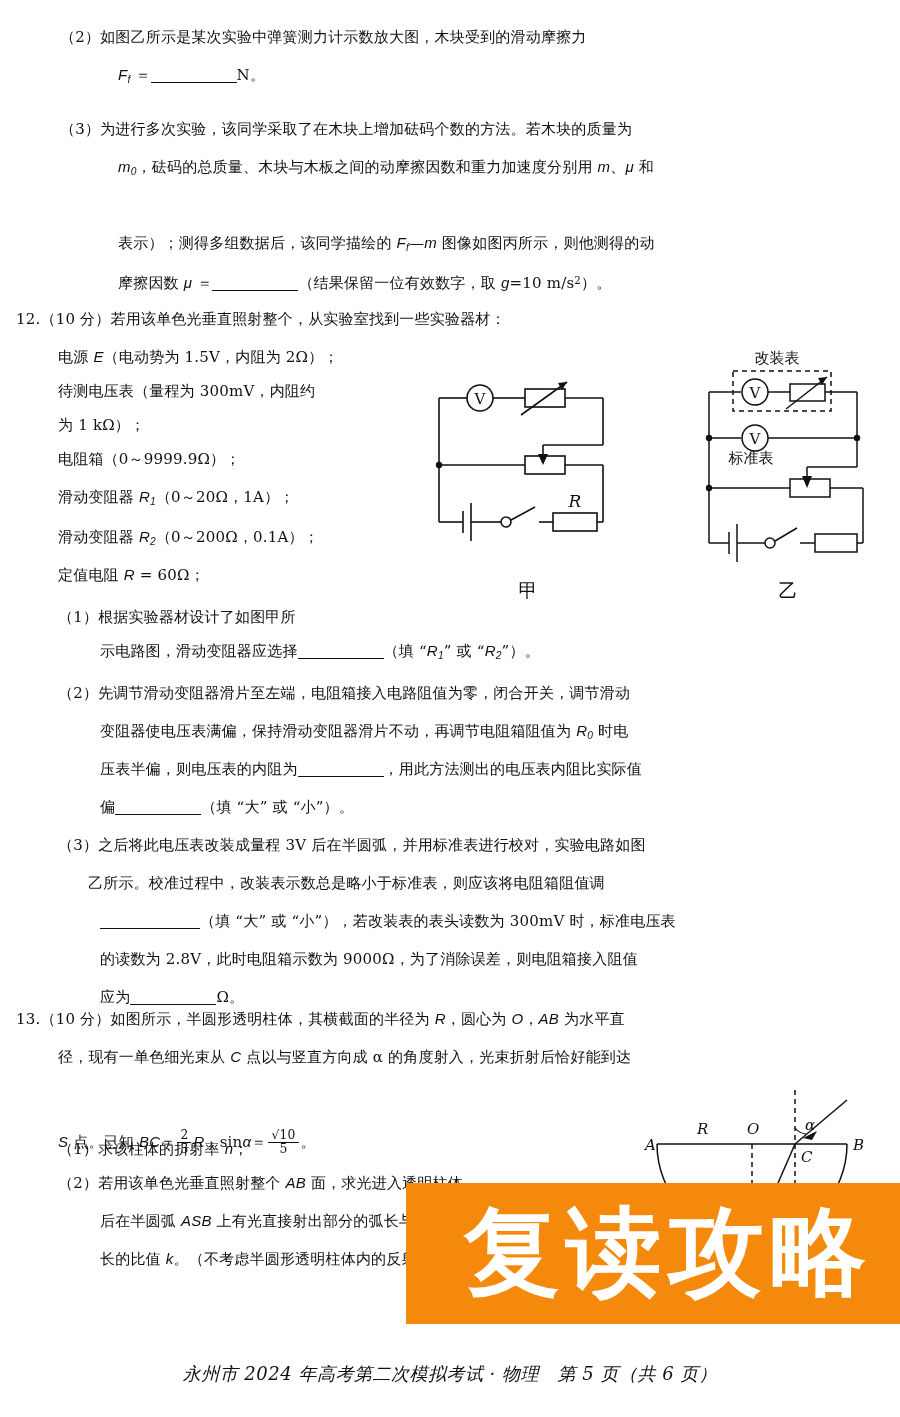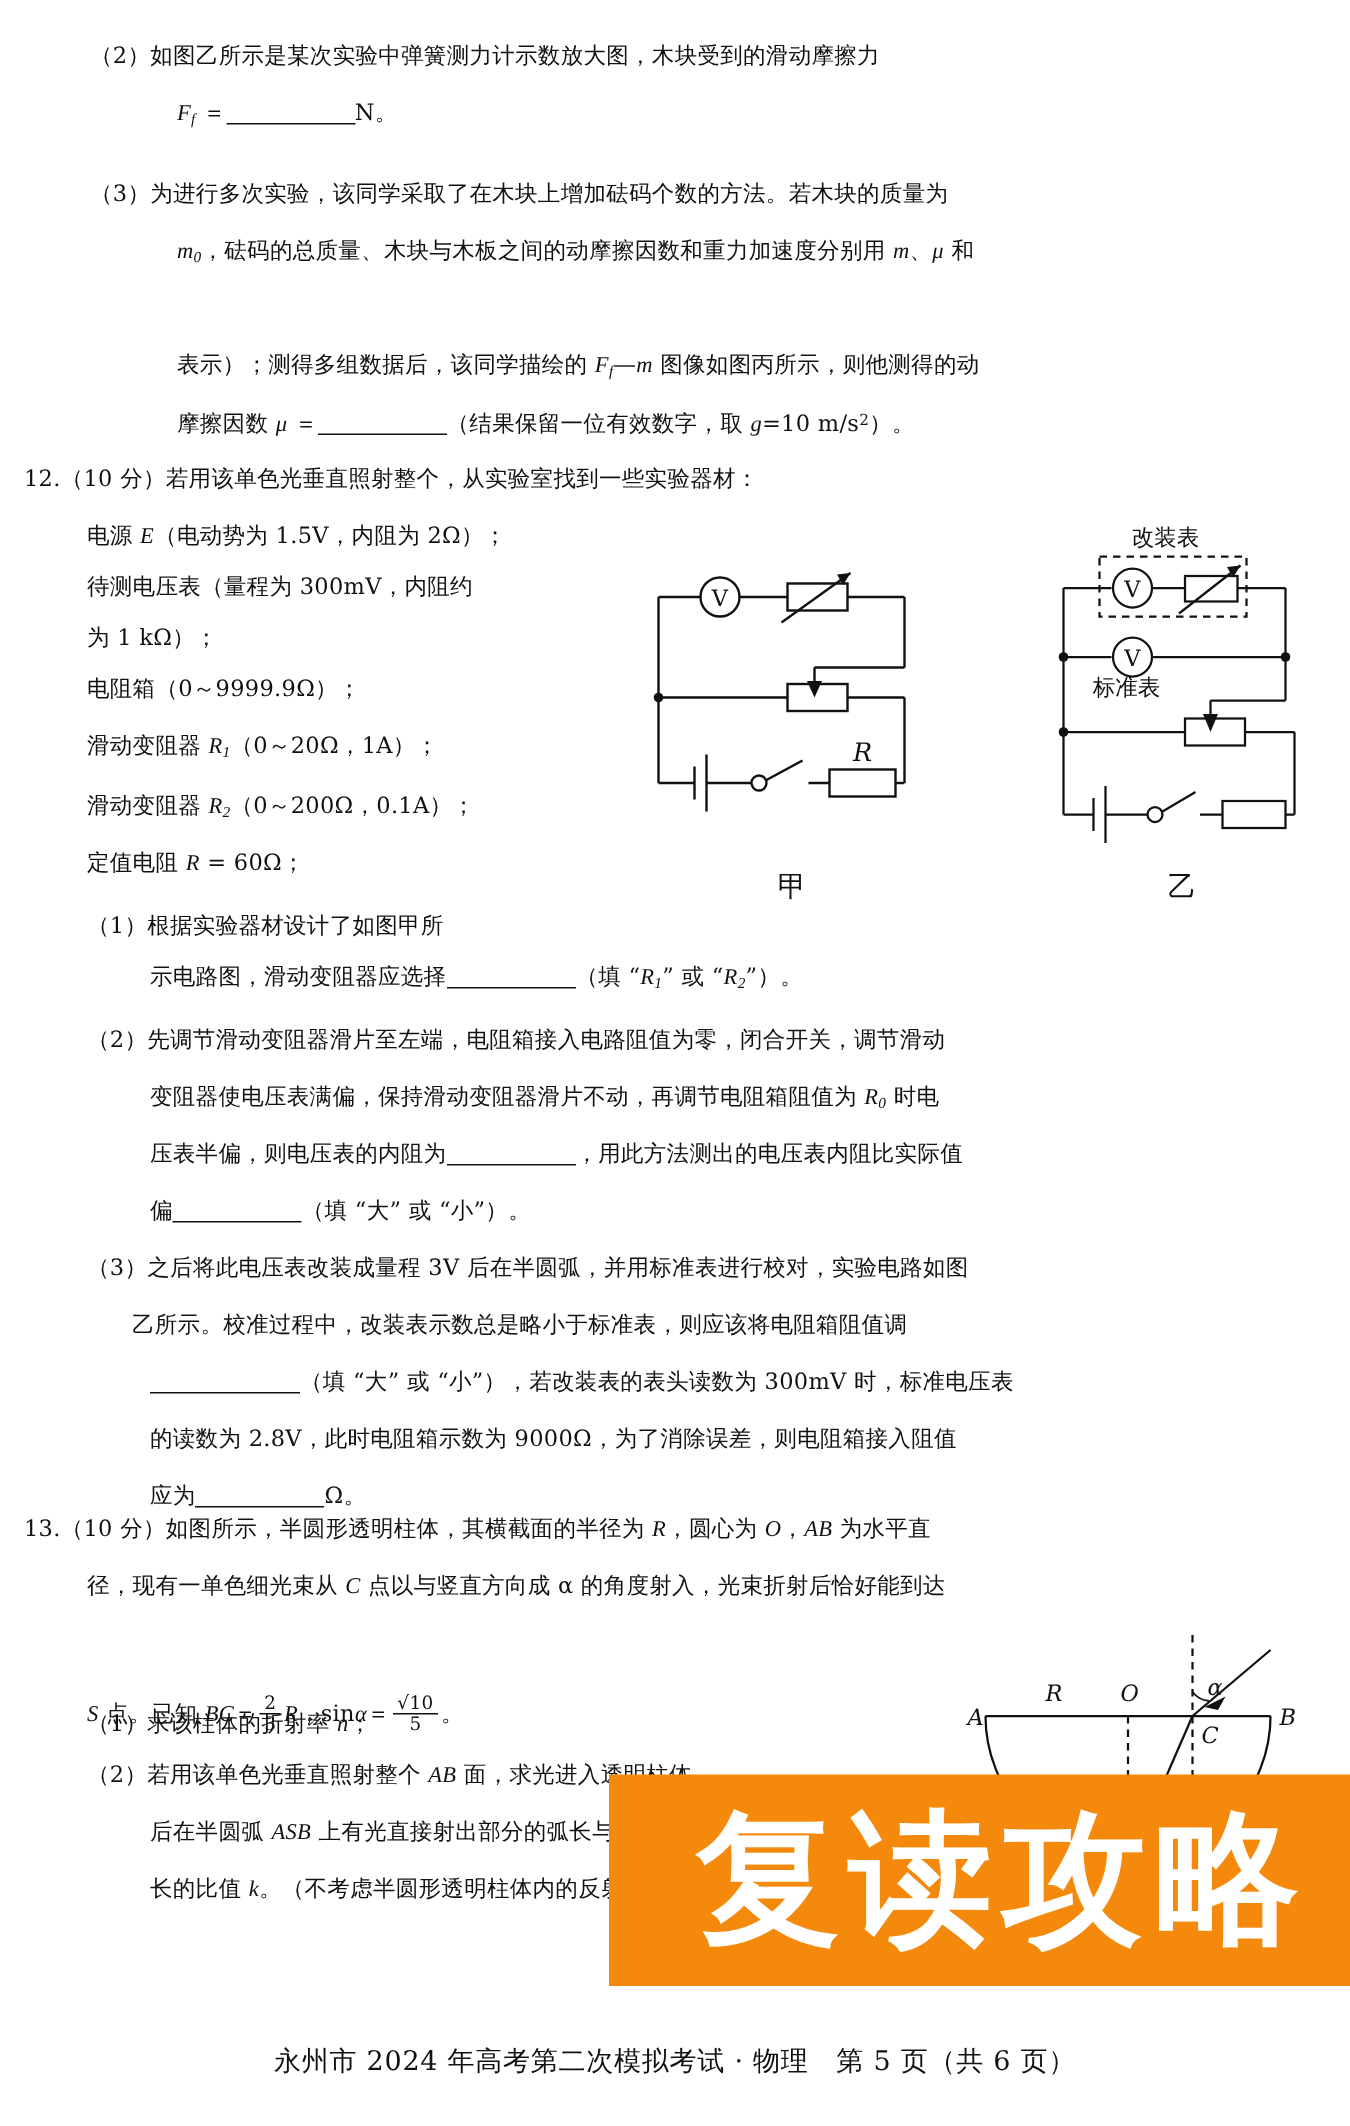--- a/index.html
+++ b/index.html
@@ -27,21 +27,21 @@
     font-size: 15px;
     line-height: 38px;
     letter-spacing: 0.2px;
     white-space: nowrap;
   }
 
   .num-item { position: absolute; left: 16px; }
   .sub-item { position: absolute; left: 58px; }
   .hang     { position: absolute; left: 100px; }
 
-  i.v { font-style: italic; font-family: Liberation Serif, serif; }
+  i.v { font-style: italic; font-family: Liberation Sans, sans-serif; }
   .sub { font-size: 0.68em; vertical-align: -0.28em; font-style: italic; }
   .sup { font-size: 0.68em; vertical-align: 0.42em; font-style: normal; }
 
   .blank {
     display: inline-block;
     border-bottom: 1.6px solid #111;
     vertical-align: -3px;
   }
   .b-md { width: 86px; }
   .b-lg { width: 100px; }
@@ -82,20 +82,21 @@
   }
 
   
   .footer {
     position: absolute;
     left: 0;
     right: 0;
     text-align: center;
     font-size: 18px;
     letter-spacing: 0.5px;
+    font-style: italic;
   }
 </style>
 </head>
 <body>
 
 <div class="page">
 
   <div class="num-item line" style="left:60px; top:18px;">
     <span>（2）</span><span>如图乙所示是某次实验中弹簧测力计示数放大图，木块受到的滑动摩擦力</span>
   </div>

